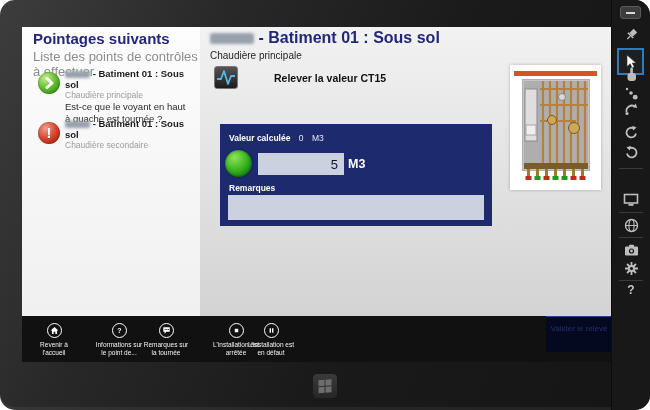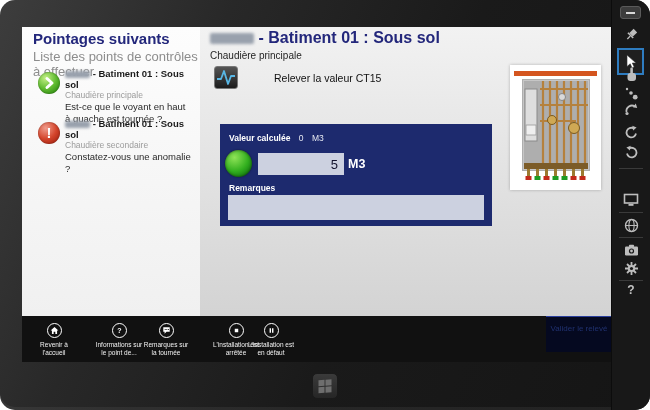--- a/index.html
+++ b/index.html
@@ -23,21 +23,21 @@
   .status svg{position:absolute;left:0;top:0;}
   .status .bang{position:absolute;width:100%;text-align:center;top:2px;font-size:15px;font-weight:bold;color:#fff;}
   .item .txt{position:absolute;left:43px;top:0;width:128px;}
   .it-title{font-size:9.5px;font-weight:bold;color:#1a1a1a;line-height:11px;}
   .it-cat{font-size:8.5px;color:#9b9b9b;line-height:11px;}
   .it-q{font-size:9.5px;color:#2a2a2a;line-height:11.5px;}
   .m-title{position:absolute;left:10px;top:2px;font-size:16px;font-weight:bold;color:#23277b;white-space:nowrap;}
   .m-sub{position:absolute;left:10px;top:23px;font-size:10px;color:#1f1f1f;}
   .task-icon{position:absolute;left:14px;top:39px;width:24px;height:23px;border-radius:3px;
     background:linear-gradient(180deg,#555,#1c1c1c);border:1px solid #777;box-sizing:border-box;}
-  .task-label{position:absolute;left:46px;top:45px;font-size:10.5px;font-weight:normal;color:#111;padding-left:28px;}
+  .task-label{position:absolute;left:46px;top:45px;font-size:10.5px;font-weight:bold;color:#111;padding-left:28px;}
   .form-panel{position:absolute;left:20px;top:97px;width:272px;height:102px;background:#1d2a6e;}
   .fp-row1{position:absolute;left:9px;top:9px;font-size:8.5px;color:#fff;}
   .fp-row1 .lbl{font-weight:bold;}
   .fp-row1 .val{font-weight:normal;margin-left:6px;color:#e8eaf2;}
   .sphere{position:absolute;left:5px;top:26px;width:27px;height:27px;border-radius:50%;
     background:radial-gradient(circle at 35% 28%,#8fe457,#33b01f 52%,#0c6c0c 90%);
     box-shadow:inset 0 0 3px rgba(0,0,0,.55),0 0 2px rgba(0,0,0,.5);}
   .value-input{position:absolute;left:38px;top:29px;width:80px;height:22px;background:#ccd1e0;border:none;
     text-align:right;padding:0 6px 0 0;font-size:13px;color:#14142e;font-family:"Liberation Sans",sans-serif;}
   .unit{position:absolute;left:128px;top:33px;font-size:12.5px;font-weight:bold;color:#fff;}
@@ -93,21 +93,20 @@
         </div>
       </div>
 
       <div class="item" style="top:91px;">
         <div class="status red">
           <div class="bang">!</div>
         </div>
         <div class="txt">
           <div class="it-title"><span class="blur-blob" style="width:25px;height:7px;"></span> <span>- Batiment 01 : Sous sol</span></div>
           <div class="it-cat">Chaudière secondaire</div>
-          <div class="it-q">Constatez-vous une anomalie ?</div>
         </div>
       </div>
     </div>
 
     <div class="main">
       <div class="m-title"><span class="blur-blob" style="width:44px;height:11px;"></span> <span>- Batiment 01 : Sous sol</span></div>
       <div class="m-sub">Chaudière principale</div>
 
       <div class="task-icon">
         <svg width="22" height="21" viewBox="0 0 22 21">

